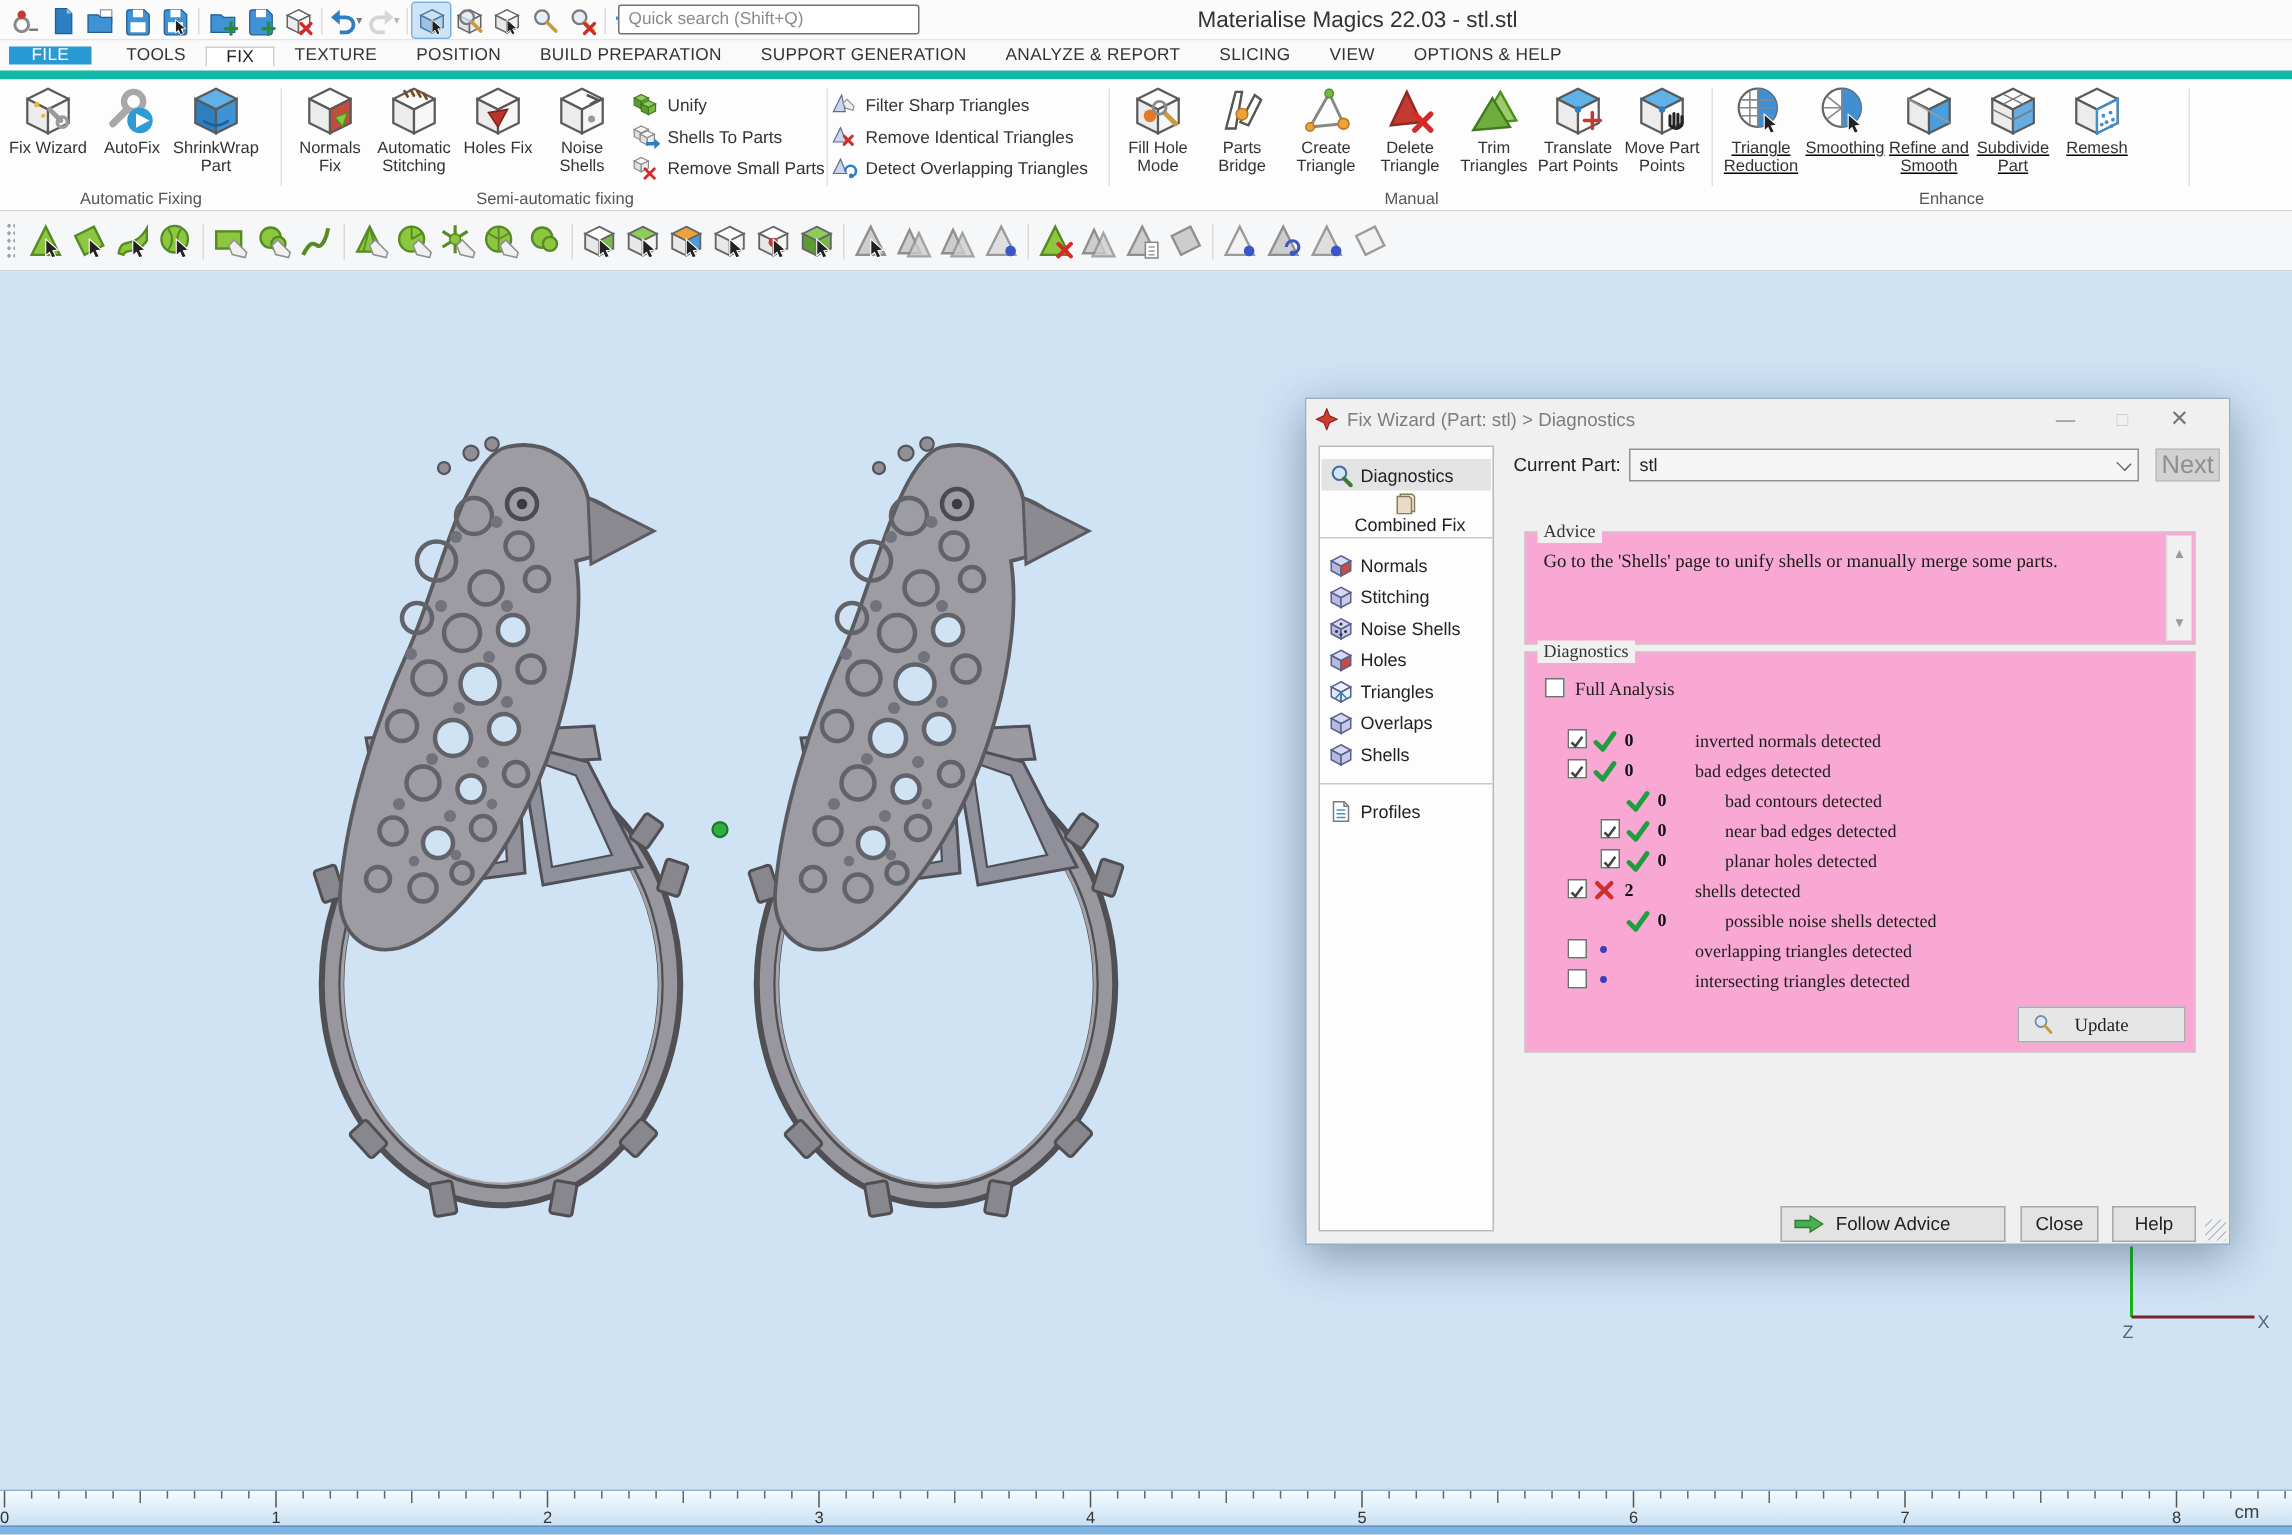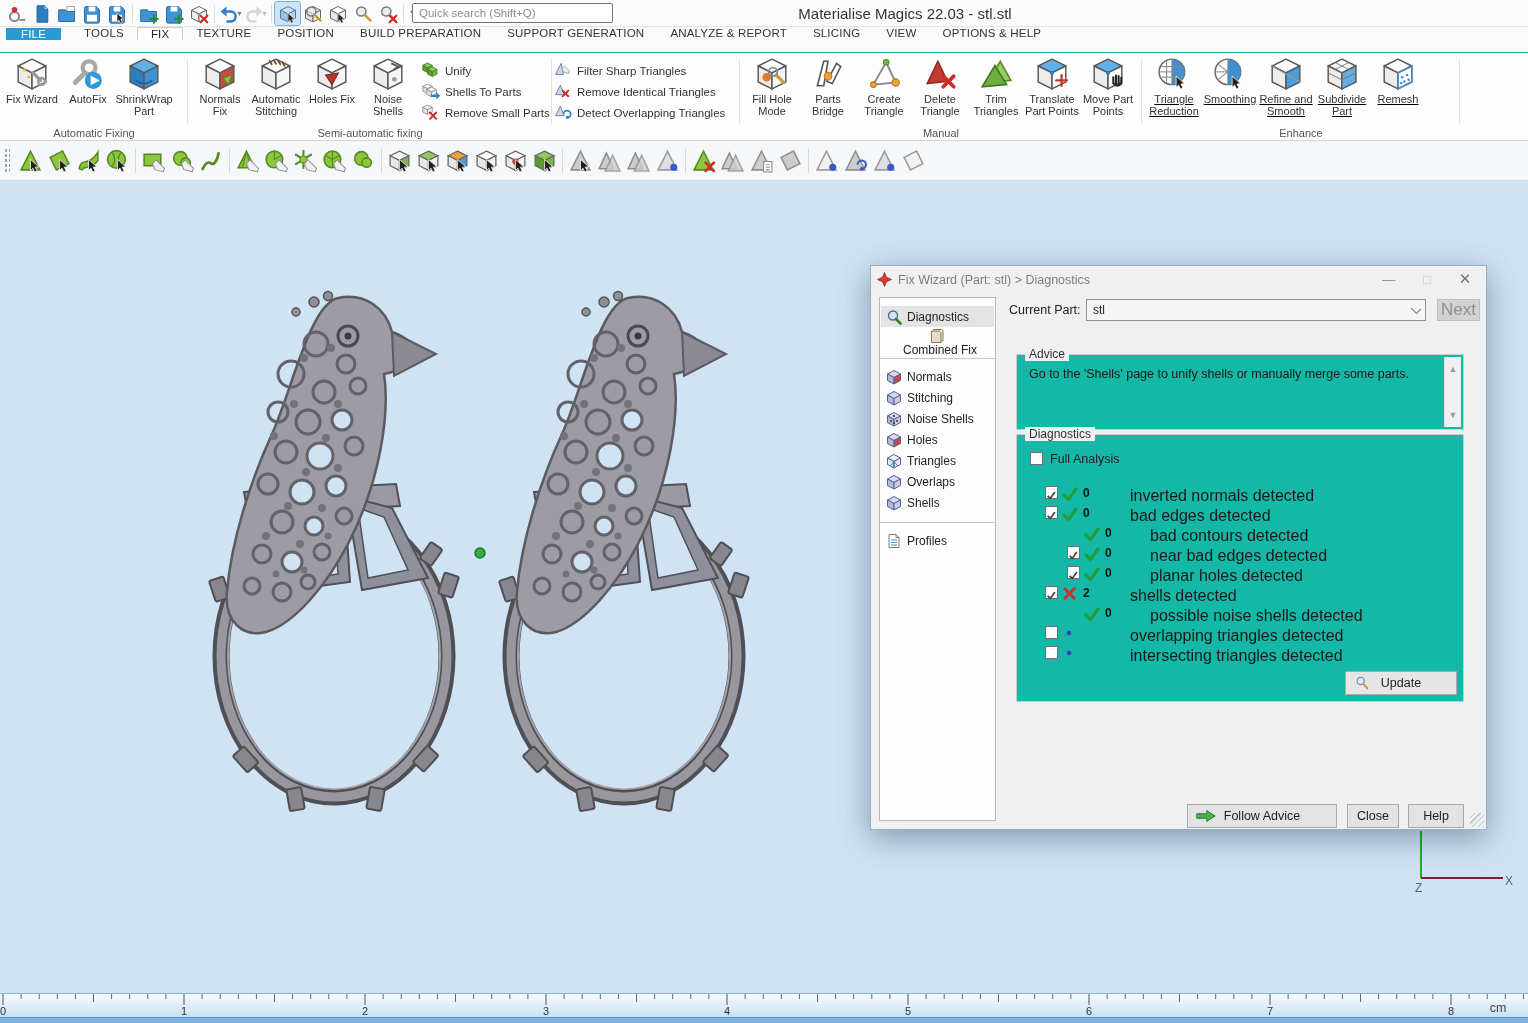--- a/index.html
+++ b/index.html
@@ -11,21 +11,21 @@
   .qa-btn{width:25px;height:23px;display:flex;align-items:center;justify-content:center;border-radius:2px;position:relative;}
   .qa-btn.pressed{background:#cde4f7;outline:1px solid #7ab0e0;}
   .qa-btn.disabled{opacity:.5;}
   .qa-sep{width:1px;height:18px;background:#ddd;margin:0 3px;}
   .qa-caret{font-size:8px;color:#777;margin-left:-2px;}
   #searchbox{position:absolute;left:412px;top:3px;width:201px;height:20px;border:1px solid #737373;border-radius:2px;
     background:#fff;font-size:11.5px;color:#555;padding:0 6px;font-family:"Liberation Sans",sans-serif;}
   #searchbox::placeholder{color:#8a8a8a;}
   #apptitle{position:absolute;left:760px;top:5px;width:290px;text-align:center;font-size:15px;color:#333;white-space:nowrap;}
   
-  #menubar{position:absolute;left:0;top:27px;width:1528px;height:26px;background:#fafafa;display:flex;align-items:flex-start;padding-left:6px;border-bottom:1px solid #14b8a6;}
+  #menubar{position:absolute;left:0;top:27px;width:1528px;height:26px;background:#fafafa;display:flex;align-items:center;padding-left:6px;border-bottom:6px solid #14b8a6;}
   .mtab{font-size:11.5px;color:#333;display:flex;align-items:center;padding:0 13px;letter-spacing:.2px;}
   .mtab.file{background:#2a9ad4;color:#fff;margin:1px 10px 1px 0;padding:0 15px;}
   .mtab.active{background:#fff;border:1px solid #d0d0d0;border-bottom:none;color:#222;}
   
   #ribbon{position:absolute;left:0;top:53px;width:1528px;height:88px;background:#fdfdfd;border-bottom:1px solid #d5d5d5;display:flex;}
   .rgroup{position:relative;height:100%;flex:0 0 auto;padding-top:2px;}
   .rgroup-sep{position:absolute;right:0;top:6px;bottom:16px;width:1px;background:#e2e2e2;}
   .rgroup-label{position:absolute;left:0;right:0;bottom:1px;text-align:center;font-size:11px;color:#555;white-space:nowrap;}
   .rbig-row{display:flex;justify-content:flex-start;padding:0 4px;height:68px;}
   .rbig-btn{width:56px;min-width:46px;display:flex;flex-direction:column;align-items:center;padding-top:2px;border-radius:2px;}
@@ -41,47 +41,47 @@
   .t2-btn{width:29px;height:29px;display:flex;align-items:center;justify-content:center;border-radius:2px;}
   .t2-sep{width:1px;height:24px;background:#d8d8d8;margin:0 3px;}
   
   #viewport{position:absolute;left:0;top:181px;width:1528px;height:812px;background:#cfe3f5;}
   #axis-z-label,#axis-x-label{position:absolute;font-size:12px;color:#55677a;}
   
   #ruler{position:absolute;left:0;top:993px;width:1528px;height:24px;background:linear-gradient(#f6fbff,#c9e0f2);border-top:1px solid #8fb3cf;}
   #bottomstrip{position:absolute;left:0;top:1017px;width:1528px;height:6px;background:#7fb4e2;border-top:1px solid #5f95c8;}
   
   #dialog{position:absolute;left:870px;top:265px;width:617px;height:565px;background:#f0f0f0;border:1px solid #96aec6;box-shadow:0 8px 30px rgba(40,60,90,.45);}
-  #dlg-titlebar{position:absolute;left:0;top:0;right:0;height:27px;background:#f0f0f0;display:flex;align-items:center;}
+  #dlg-titlebar{position:absolute;left:0;top:0;right:12px;height:27px;background:#f0f0f0;display:flex;align-items:center;}
   #dlg-title{font-size:12.5px;color:#7d7d7d;margin-left:6px;white-space:nowrap;}
   .dlg-ctrl{position:absolute;top:0;width:34px;height:26px;display:flex;align-items:center;justify-content:center;font-size:13px;color:#888;}
   #dlg-min{right:80px;} #dlg-max{right:42px;color:#c9c9c9;} #dlg-close{right:4px;color:#777;font-size:15px;}
   #dlg-sidebar{position:absolute;left:8px;top:31px;width:117px;height:524px;background:#fdfdfd;border:1px solid #b9b9b9;}
   .sb-item{position:absolute;left:1px;right:1px;height:21px;display:flex;align-items:center;font-size:12px;color:#222;padding-left:5px;}
   .sb-item.selected{background:#e3e3e3;}
   .sb-item .sbic{width:16px;height:16px;margin-right:5px;flex:0 0 auto;}
   .sb-sep{position:absolute;left:0;right:0;height:1px;background:#c9c9c9;}
   .dlg-label{position:absolute;font-size:12.5px;color:#222;}
   #dlg-select{position:absolute;left:215px;top:33px;width:340px;height:22px;background:#f5f5f5;border:1px solid #919191;
     font-size:12px;color:#222;display:flex;align-items:center;padding-left:6px;}
   #dlg-select .chev{position:absolute;right:5px;top:7px;width:8px;height:8px;border-right:1.6px solid #666;border-bottom:1.6px solid #666;transform:rotate(45deg) scale(1,.8);margin-top:-2px;}
   #dlg-next{position:absolute;left:566px;top:33px;width:43px;height:22px;background:#d2d2d2;border:1px solid #bdbdbd;color:#8f8f8f;
     font-size:17px;display:flex;align-items:center;justify-content:center;}
-  .grpbox{position:absolute;border:1px solid #cdcdcd;background:#14b8a6;}
+  .grpbox{position:absolute;border:1px solid #cdcdcd;background:#f9a8d4;font-family:Liberation Serif, serif;}
   .grp-legend{position:absolute;top:-8px;left:8px;background:#f0f0f0;padding:0 4px;font-size:12px;color:#333;}
   #advice-box{left:145px;top:88px;width:448px;height:76px;}
   #advice-text{position:absolute;left:12px;top:12px;right:30px;font-size:12.5px;color:#1a1a1a;}
   #advice-scroll{position:absolute;right:2px;top:2px;bottom:2px;width:17px;background:#f0f0f0;border-left:1px solid #ddd;}
   .scr-arrow{position:absolute;left:2px;width:12px;height:12px;color:#9a9a9a;font-size:9px;line-height:12px;text-align:center;}
   #diag-box{left:145px;top:168px;width:448px;height:268px;}
   .chkbox{position:absolute;width:13px;height:13px;background:#fff;border:1px solid #707070;}
   .chkrow{position:absolute;left:0;height:20px;width:100%;}
   .chkrow .st{position:absolute;top:2px;}
   .chkrow .cnt{position:absolute;top:2px;font-size:12px;font-weight:bold;color:#111;}
-  .chkrow .lbl{position:absolute;top:3px;font-size:16px;color:#1a1a1a;white-space:nowrap;}
+  .chkrow .lbl{position:absolute;top:3px;font-size:12px;color:#1a1a1a;white-space:nowrap;}
   #update-btn{position:absolute;left:328px;top:236px;width:112px;height:24px;background:#e6e6e6;border:1px solid #ababab;
     display:flex;align-items:center;justify-content:center;font-size:12.5px;color:#222;}
   #update-btn svg{position:absolute;left:8px;}
   .dlg-btn{position:absolute;height:24px;background:#e3e3e3;border:1px solid #a8a8a8;display:flex;align-items:center;justify-content:center;font-size:12.5px;color:#222;}
   #follow-btn{left:316px;top:538px;width:150px;}
   #follow-btn svg{position:absolute;left:8px;}
   #close-btn{left:476px;top:538px;width:52px;}
   #help-btn{left:537px;top:538px;width:56px;}
   #dlg-grip{position:absolute;right:2px;bottom:2px;width:14px;height:14px;
     background:repeating-linear-gradient(135deg,transparent,transparent 3px,#b5c4d4 3px,#b5c4d4 4px);}

